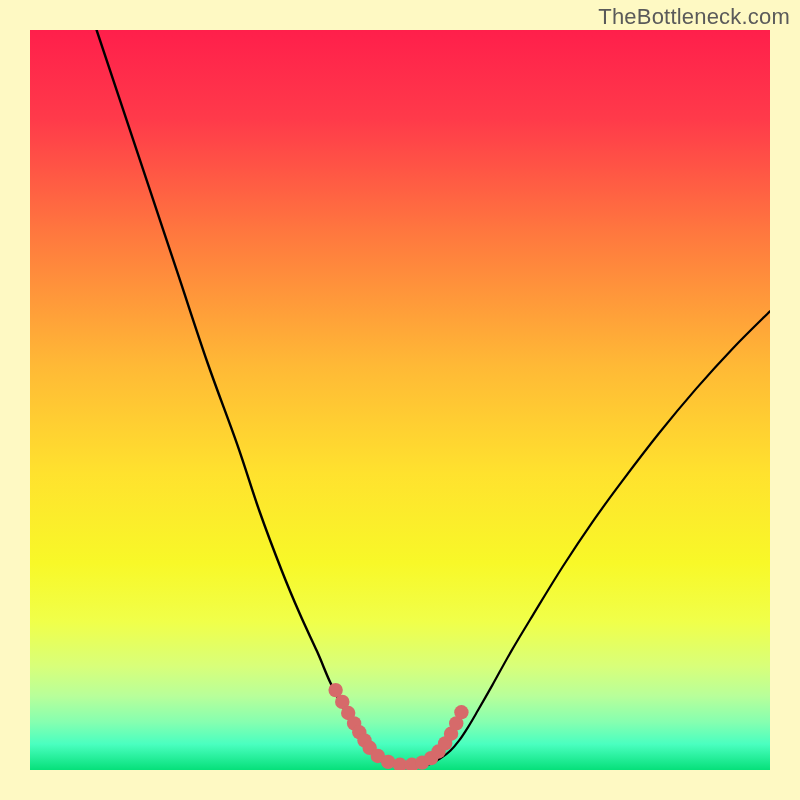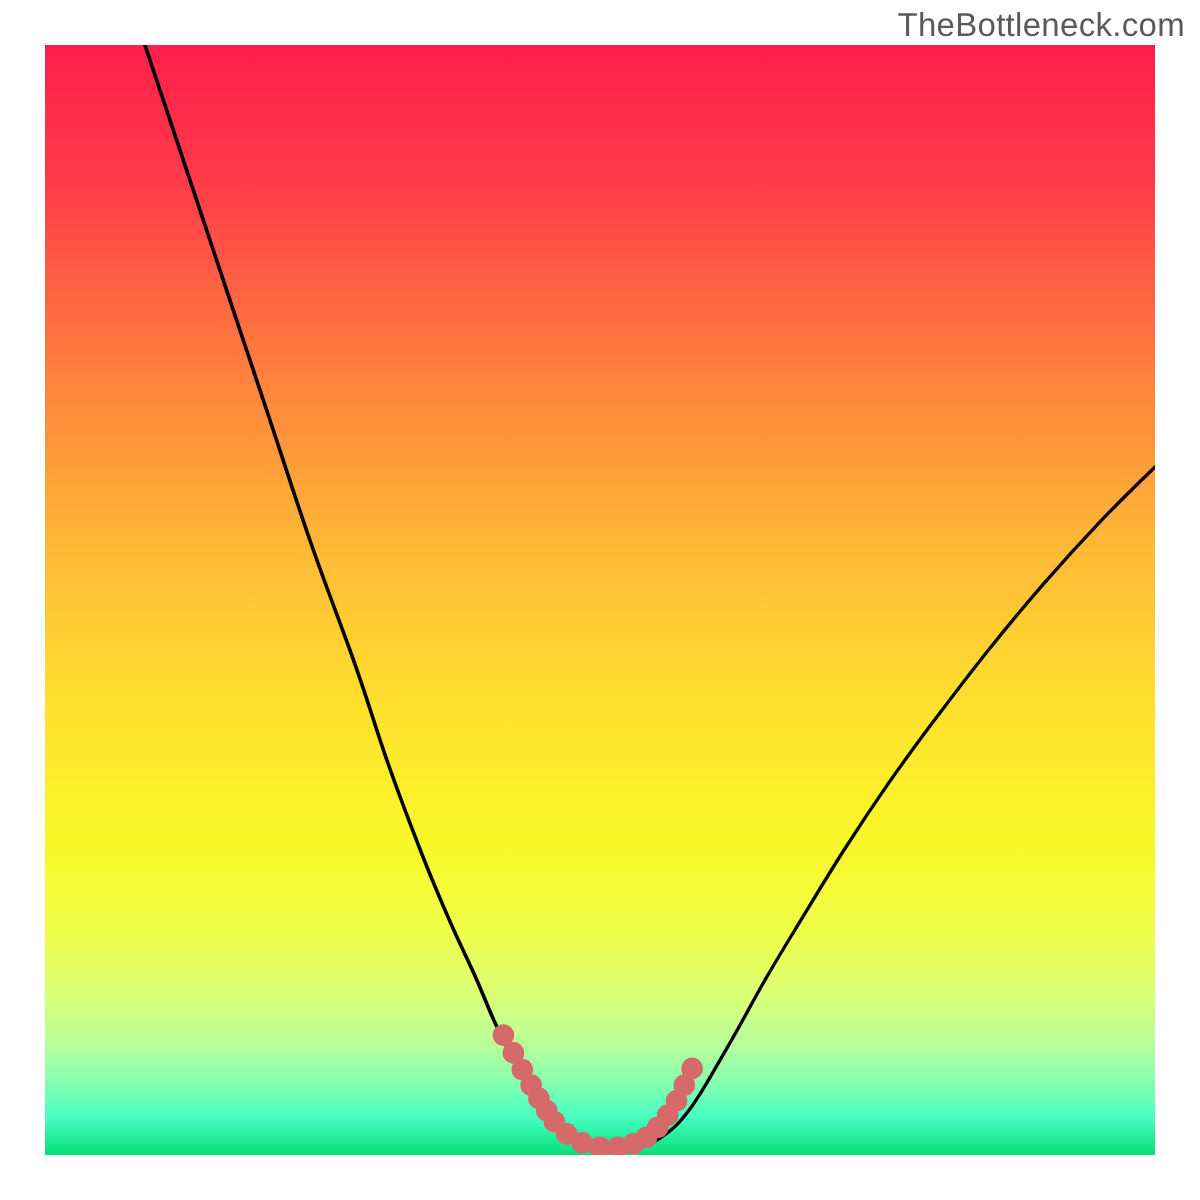--- a/index.html
+++ b/index.html
@@ -1,21 +1,21 @@
 <!DOCTYPE html>
 <html><head>
 <meta charset="utf-8">
 <style>
   * { margin: 0; padding: 0; box-sizing: border-box; }
   html, body { width: 800px; height: 800px; overflow: hidden; background: #000; }
   .stage {
     position: relative;
     width: 800px;
     height: 800px;
-    background: #ffffff;
+    background: #fef9c3;
   }
   .watermark {
     position: absolute;
     top: 4px;
     right: 10px;
     font-family: Arial, Helvetica, sans-serif;
     font-size: 22px;
     color: #5a5a5a;
     letter-spacing: 0.2px;
     z-index: 5;

